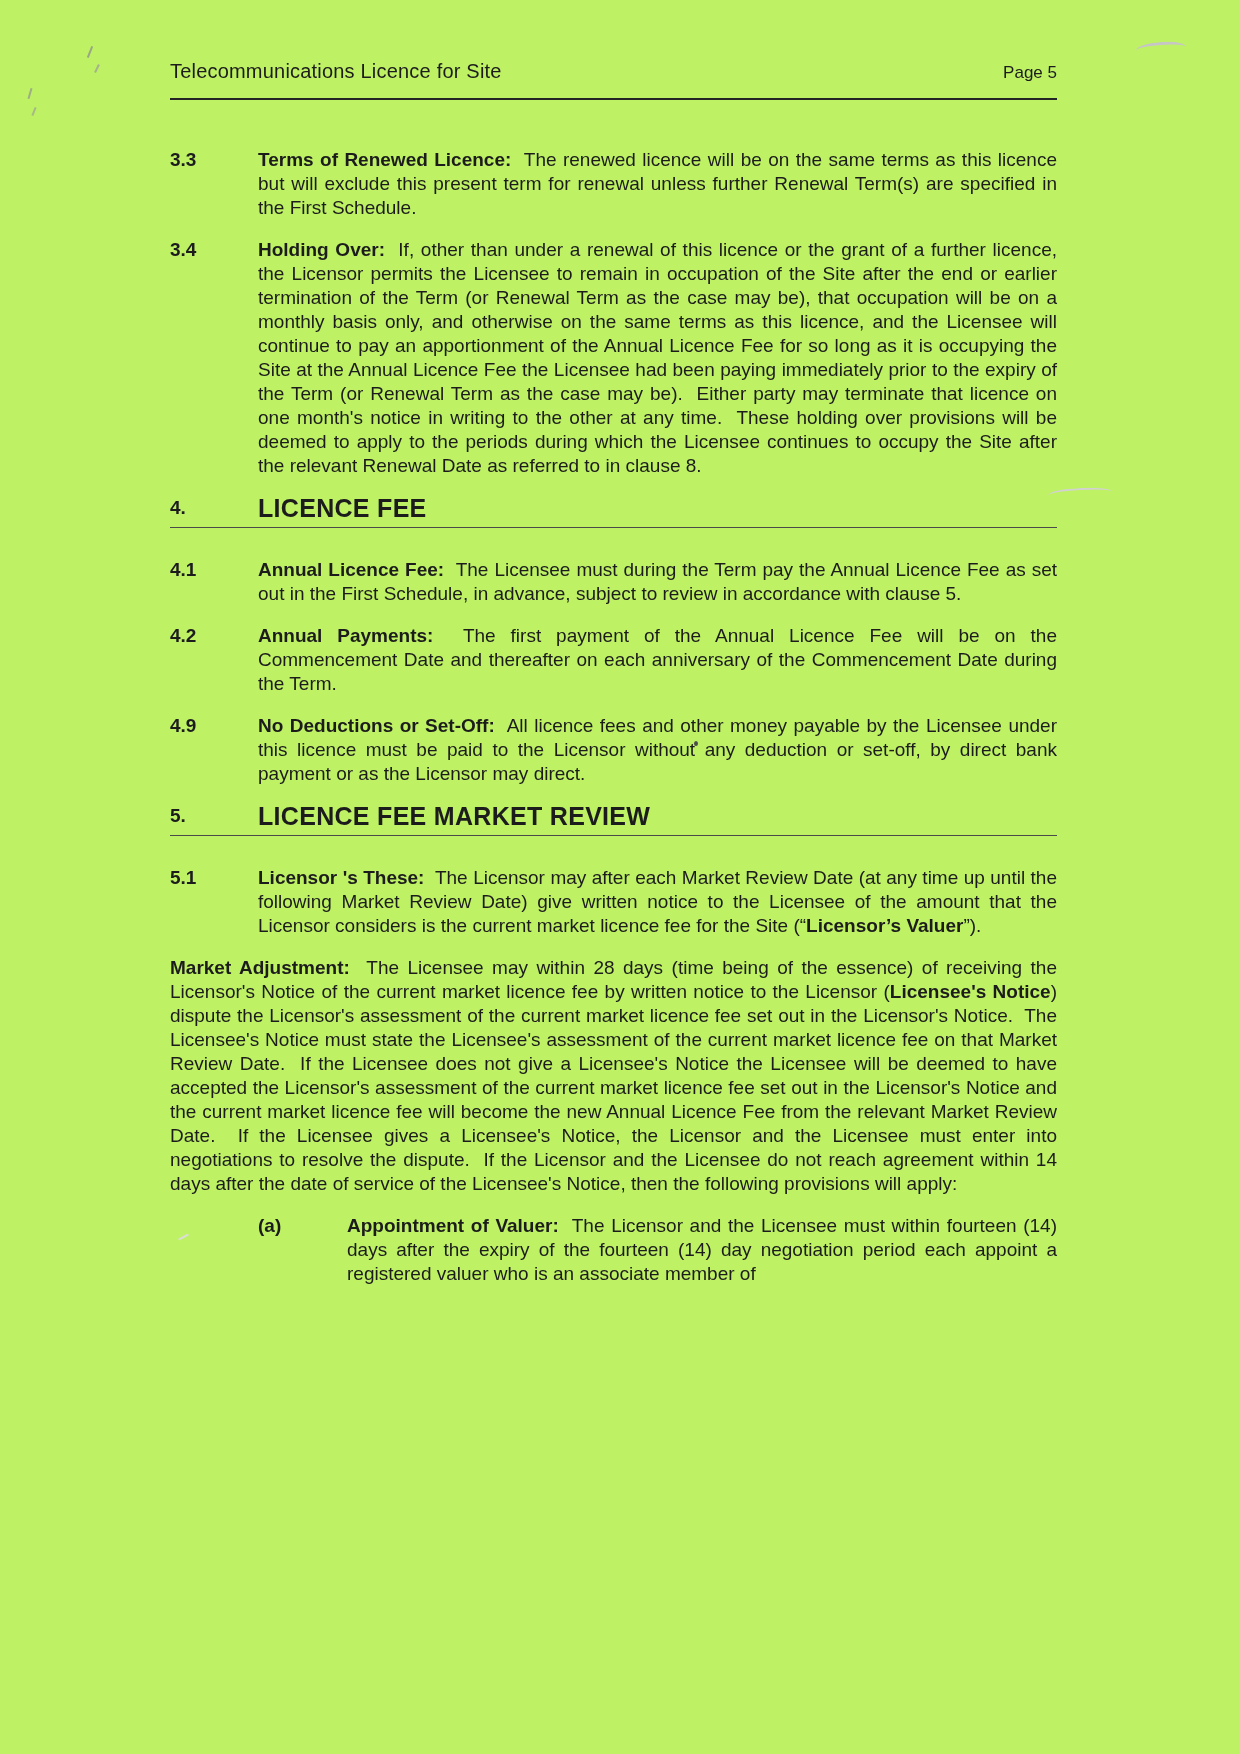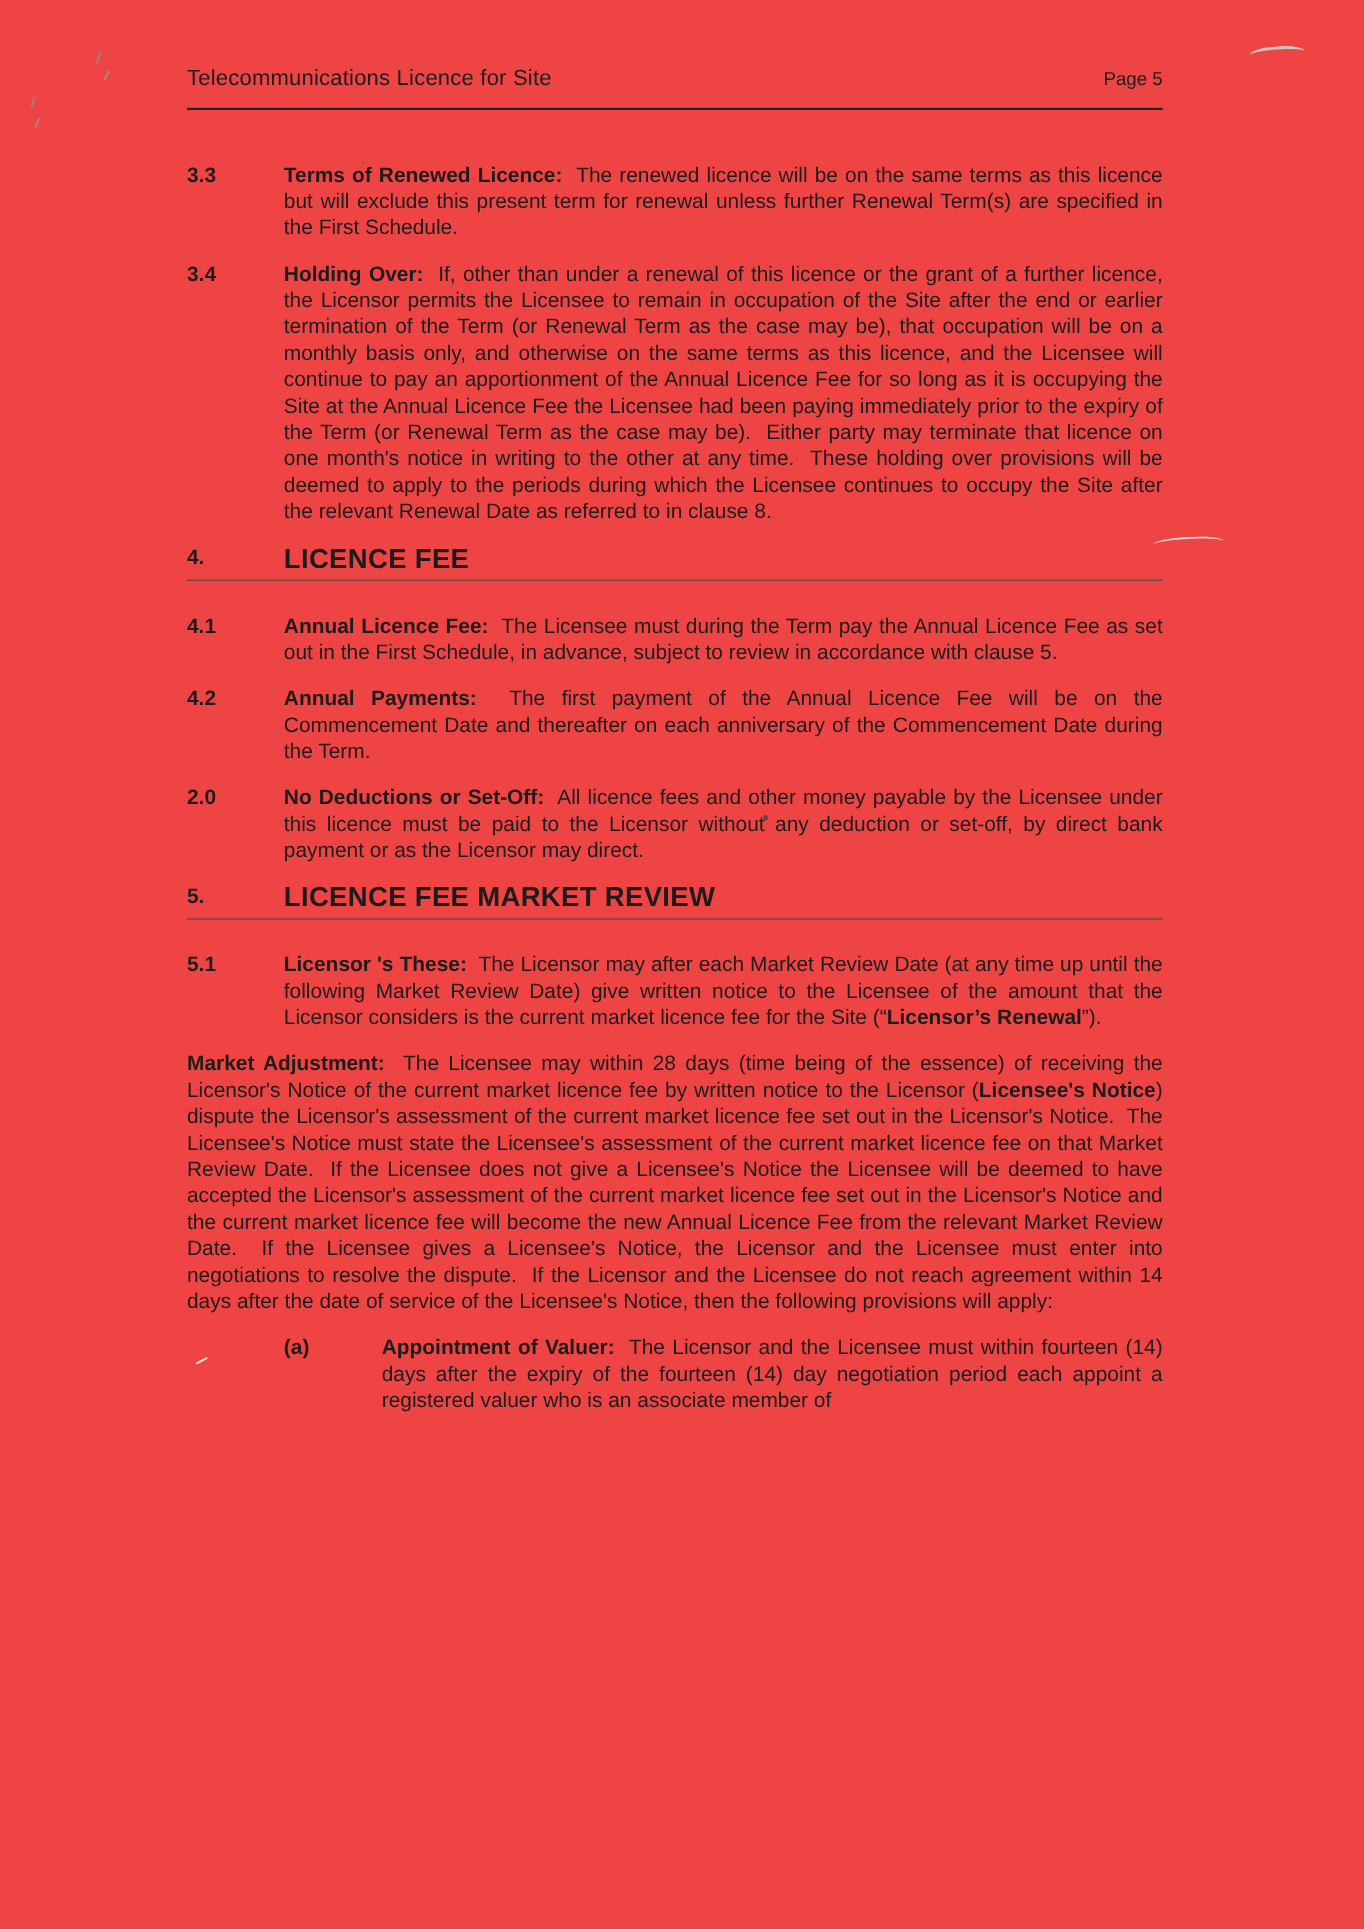--- a/index.html
+++ b/index.html
@@ -1,20 +1,20 @@
 <!DOCTYPE html>
 <html><head>
 <meta charset="utf-8">
 <style>
   html,body{margin:0;padding:0;background:#e8e8e8;}
   .page{
     position:relative;
     width:1240px;height:1754px;
     margin:0 auto;
-    background:#ef4444;
+    background:#bef264;
     font-family:"Liberation Sans", sans-serif;
     color:#1c1c1c;
     overflow:hidden;
   }
   .content{margin:0 183px 0 170px;}
   
   .header{
     display:flex;justify-content:space-between;align-items:baseline;
     padding-top:60px;
   }
@@ -79,33 +79,33 @@
         <span class="num">4.1</span>
         <p class="ctext"><b>Annual Licence Fee:</b><span>&nbsp; The Licensee must during the Term pay the Annual Licence Fee as set out in the First Schedule, in advance, subject to review in accordance with clause 5.</span></p>
       </section>
 
       <section class="item">
         <span class="num">4.2</span>
         <p class="ctext"><b>Annual Payments:</b><span>&nbsp; The first payment of the Annual Licence Fee will be on the Commencement Date and thereafter on each anniversary of the Commencement Date during the Term.</span></p>
       </section>
 
       <section class="item">
-        <span class="num">2.0</span>
+        <span class="num">4.9</span>
         <p class="ctext"><b>No Deductions or Set-Off:</b><span>&nbsp; All licence fees and other money payable by the Licensee under this licence must be paid to the Licensor without any deduction or set-off, by direct bank payment or as the Licensor may direct.</span></p>
       </section>
 
       <section class="item heading">
         <span class="num">5.</span>
         <h2 class="htext">LICENCE FEE MARKET REVIEW</h2>
       </section>
       <hr class="rule section-rule">
 
       <section class="item">
         <span class="num">5.1</span>
-        <p class="ctext"><b>Licensor 's These:</b><span>&nbsp; The Licensor may after each Market Review Date (at any time up until the following Market Review Date) give written notice to the Licensee of the amount that the Licensor considers is the current market licence fee for the Site (“</span><b>Licensor’s Renewal</b><span>”).</span></p>
+        <p class="ctext"><b>Licensor 's These:</b><span>&nbsp; The Licensor may after each Market Review Date (at any time up until the following Market Review Date) give written notice to the Licensee of the amount that the Licensor considers is the current market licence fee for the Site (“</span><b>Licensor’s Valuer</b><span>”).</span></p>
       </section>
 
       <section class="item">
         <p class="ctext"><b>Market Adjustment:</b><span>&nbsp; The Licensee may within 28 days (time being of the essence) of receiving the Licensor's Notice of the current market licence fee by written notice to the Licensor (</span><b>Licensee's Notice</b><span>) dispute the Licensor's assessment of the current market licence fee set out in the Licensor's Notice.&nbsp; The Licensee's Notice must state the Licensee's assessment of the current market licence fee on that Market Review Date.&nbsp; If the Licensee does not give a Licensee's Notice the Licensee will be deemed to have accepted the Licensor's assessment of the current market licence fee set out in the Licensor's Notice and the current market licence fee will become the new Annual Licence Fee from the relevant Market Review Date.&nbsp; If the Licensee gives a Licensee's Notice, the Licensor and the Licensee must enter into negotiations to resolve the dispute.&nbsp; If the Licensor and the Licensee do not reach agreement within 14 days after the date of service of the Licensee's Notice, then the following provisions will apply:</span></p>
       </section>
 
       <section class="item sub">
         <span class="num">(a)</span>
         <p class="ctext"><b>Appointment of Valuer:</b><span>&nbsp; The Licensor and the Licensee must within fourteen (14) days after the expiry of the fourteen (14) day negotiation period each appoint a registered valuer who is an associate member of</span></p>
       </section>

